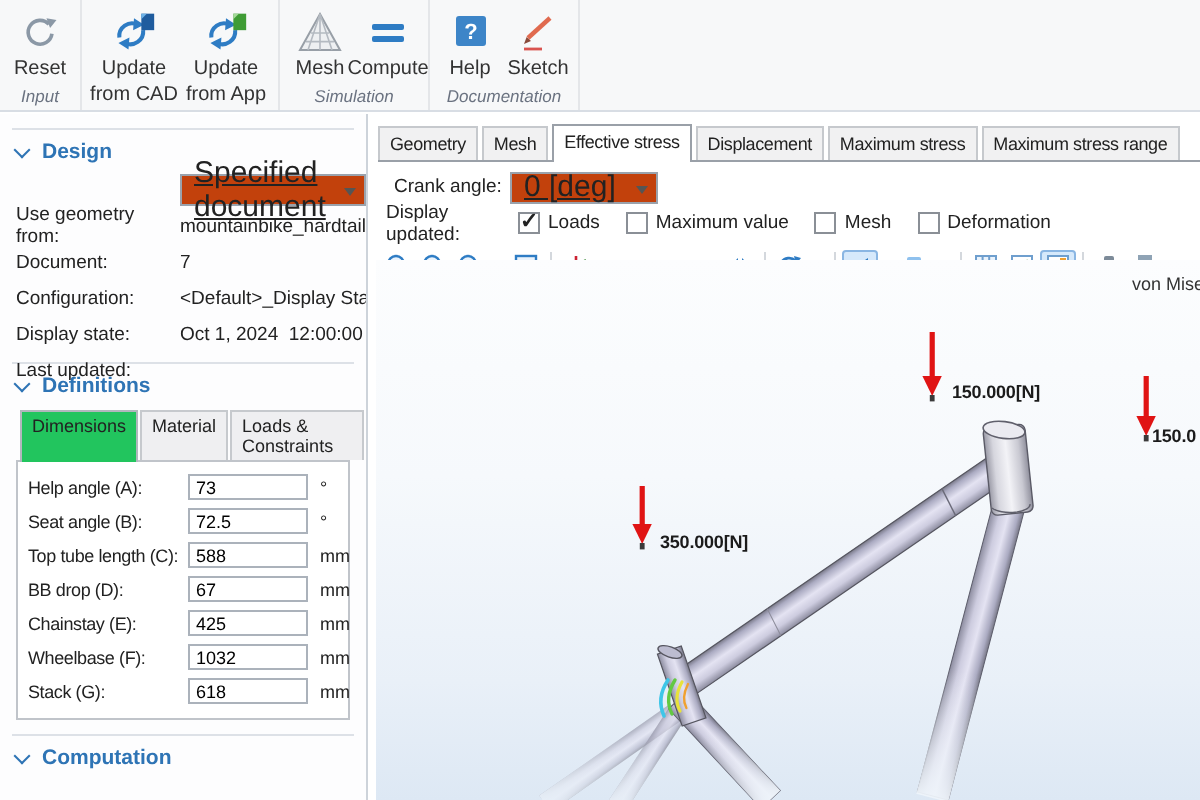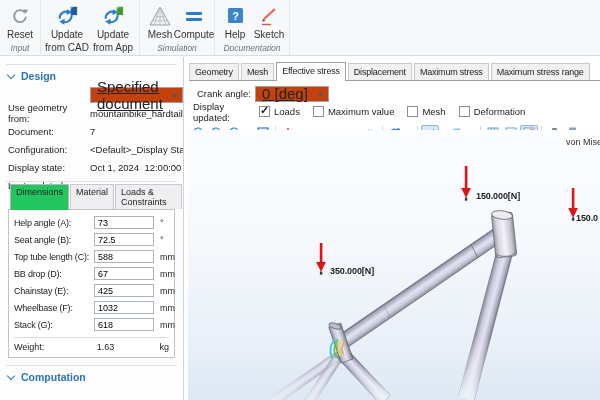--- a/index.html
+++ b/index.html
@@ -191,20 +191,24 @@
   <div class="srow">
       <span class="lbl">Display state:</span>
       <span class="val">&lt;Default&gt;_Display State</span>
     </div>
   <div class="srow">
       <span class="lbl">Last updated:</span>
       <span class="val">Oct 1, 2024  12:00:00 AM</span>
     </div>
 
   <div class="rule"></div>
+  <div class="sec-header">
+      <span class="chev"></span>
+      <span>Definitions</span>
+    </div>
 
   <div class="def-tabs">
     <span class="dtab active">Dimensions</span>
     <span class="dtab">Material</span>
     <span class="dtab">Loads &amp; Constraints</span>
   </div>
   <div class="def-box">
     <div class="frow">
         <span class="flbl">Help angle (A):</span>
         <input class="finput" value="73" style="">
@@ -232,25 +236,20 @@
       </div>
     <div class="frow">
         <span class="flbl">Wheelbase (F):</span>
         <input class="finput" value="1032" style="">
         <span class="funit">mm</span>
       </div>
     <div class="frow">
         <span class="flbl">Stack (G):</span>
         <input class="finput" value="618" style="">
         <span class="funit">mm</span>
-      </div>
-    <div class="wrow">
-        <span class="flbl">Weight:</span>
-        <span class="wval">1.63</span>
-        <span class="funit">kg</span>
       </div>
   </div>
 
   <div class="rule"></div>
   <div class="sec-header">
       <span class="chev"></span>
       <span>Computation</span>
     </div>
 
 </div>

